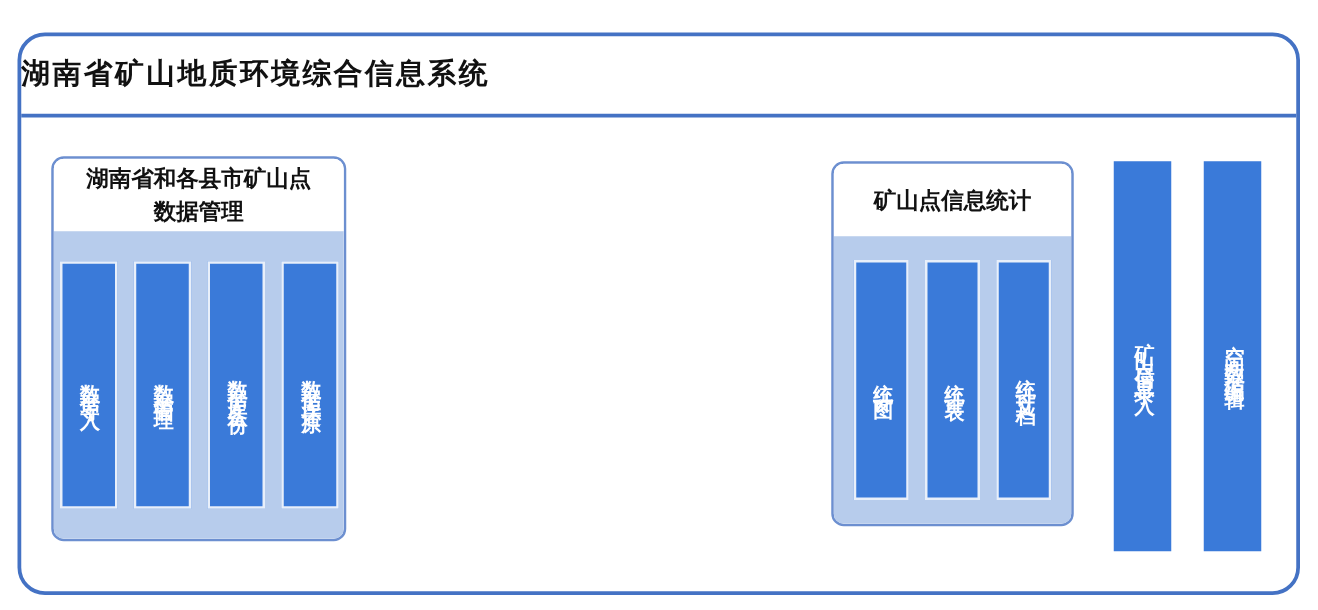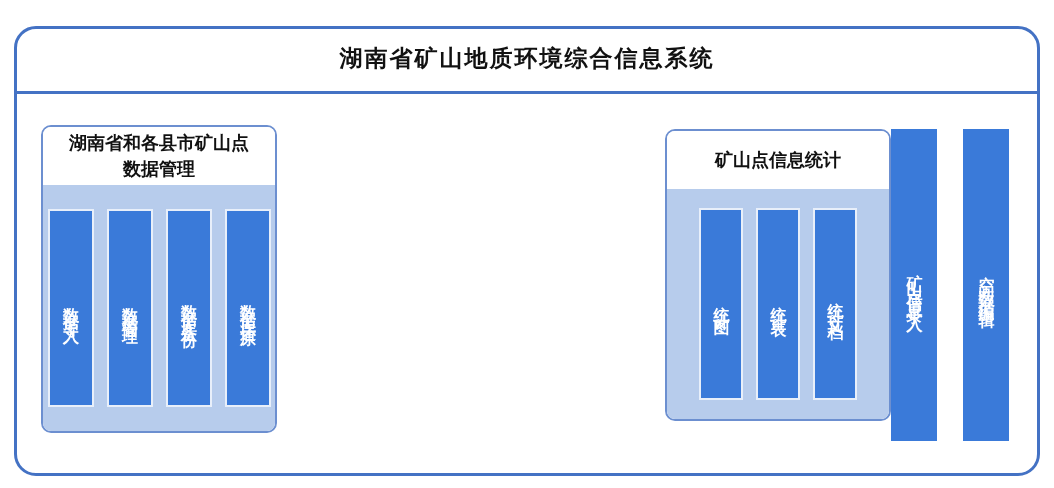--- a/index.html
+++ b/index.html
@@ -9,21 +9,21 @@
     font-family:"Liberation Sans", sans-serif;
     position:relative;
     overflow:hidden;
   }
   .outer {
     position:absolute; left:14px; top:26px; width:1026px; height:450px;
     border:3px solid #4472C4; border-radius:22px; background:#ffffff;
   }
   .main-title {
     position:absolute; top:14px; left:0; width:100%;
-    text-align:center; font-size:23px; font-weight:bold; color:#111111;
+    text-align:left; font-size:23px; font-weight:bold; color:#111111;
     letter-spacing:2px;
   }
   .divider {
     position:absolute; top:62px; left:0; width:100%; height:0;
     border-top:3px solid #4472C4;
   }
   .group {
     position:absolute; border:2px solid #6C8FD0; border-radius:10px;
     background:#ffffff; overflow:hidden; display:flex; flex-direction:column;
   }
@@ -46,21 +46,21 @@
     white-space:nowrap;
   }
   .standalone {
     position:absolute; background:#3A7AD9;
     display:flex; align-items:center; justify-content:center;
   }
   #g1 { left:24px;  top:96px;  width:236px; height:308px; }
   #g1 .bar { width:46px; height:198px; }
   #g2 { left:308px; top:96px;  width:312px; height:308px; }
   #g2 .bar { width:44px; height:198px; }
-  #g3 { left:648px; top:100px; width:226px; height:292px; }
+  #g3 { left:648px; top:100px; width:194px; height:292px; }
   #g3 .bar { width:44px; height:192px; }
   #s1 { left:874px; top:100px; width:46px; height:312px; }
   #s2 { left:946px; top:100px; width:46px; height:312px; }
 </style>
 </head>
 <body>
 
 <div class="outer">
 
   <div class="main-title">湖南省矿山地质环境综合信息系统</div>

